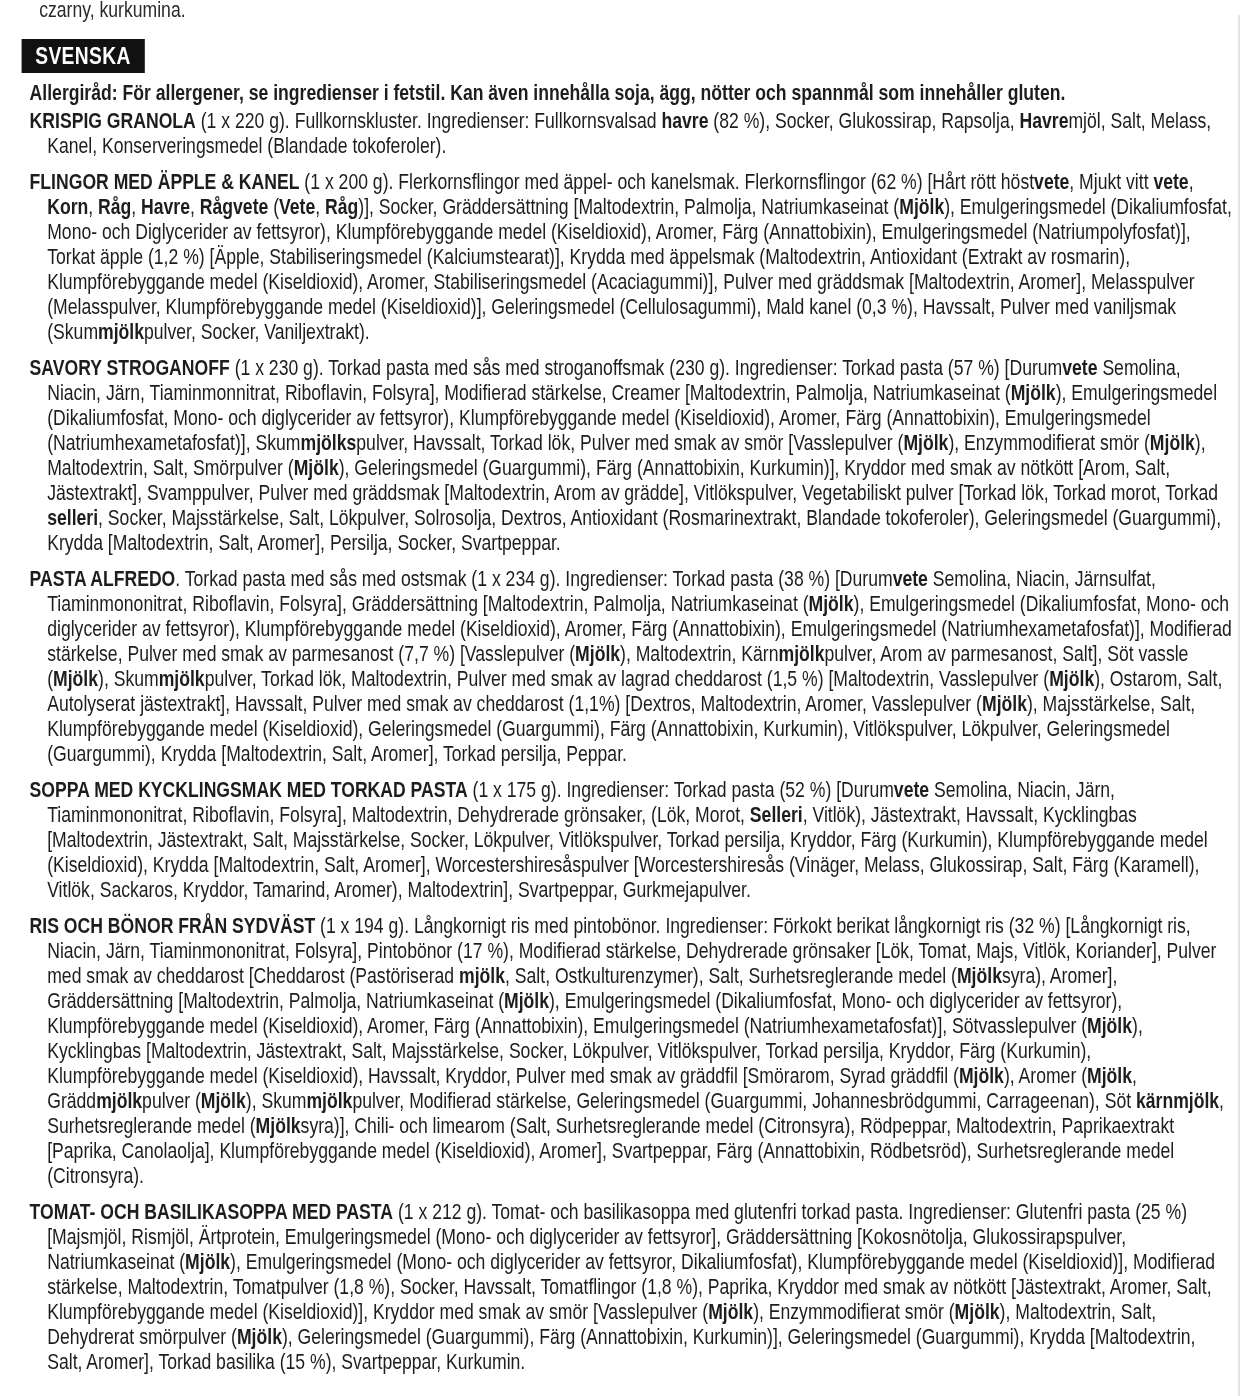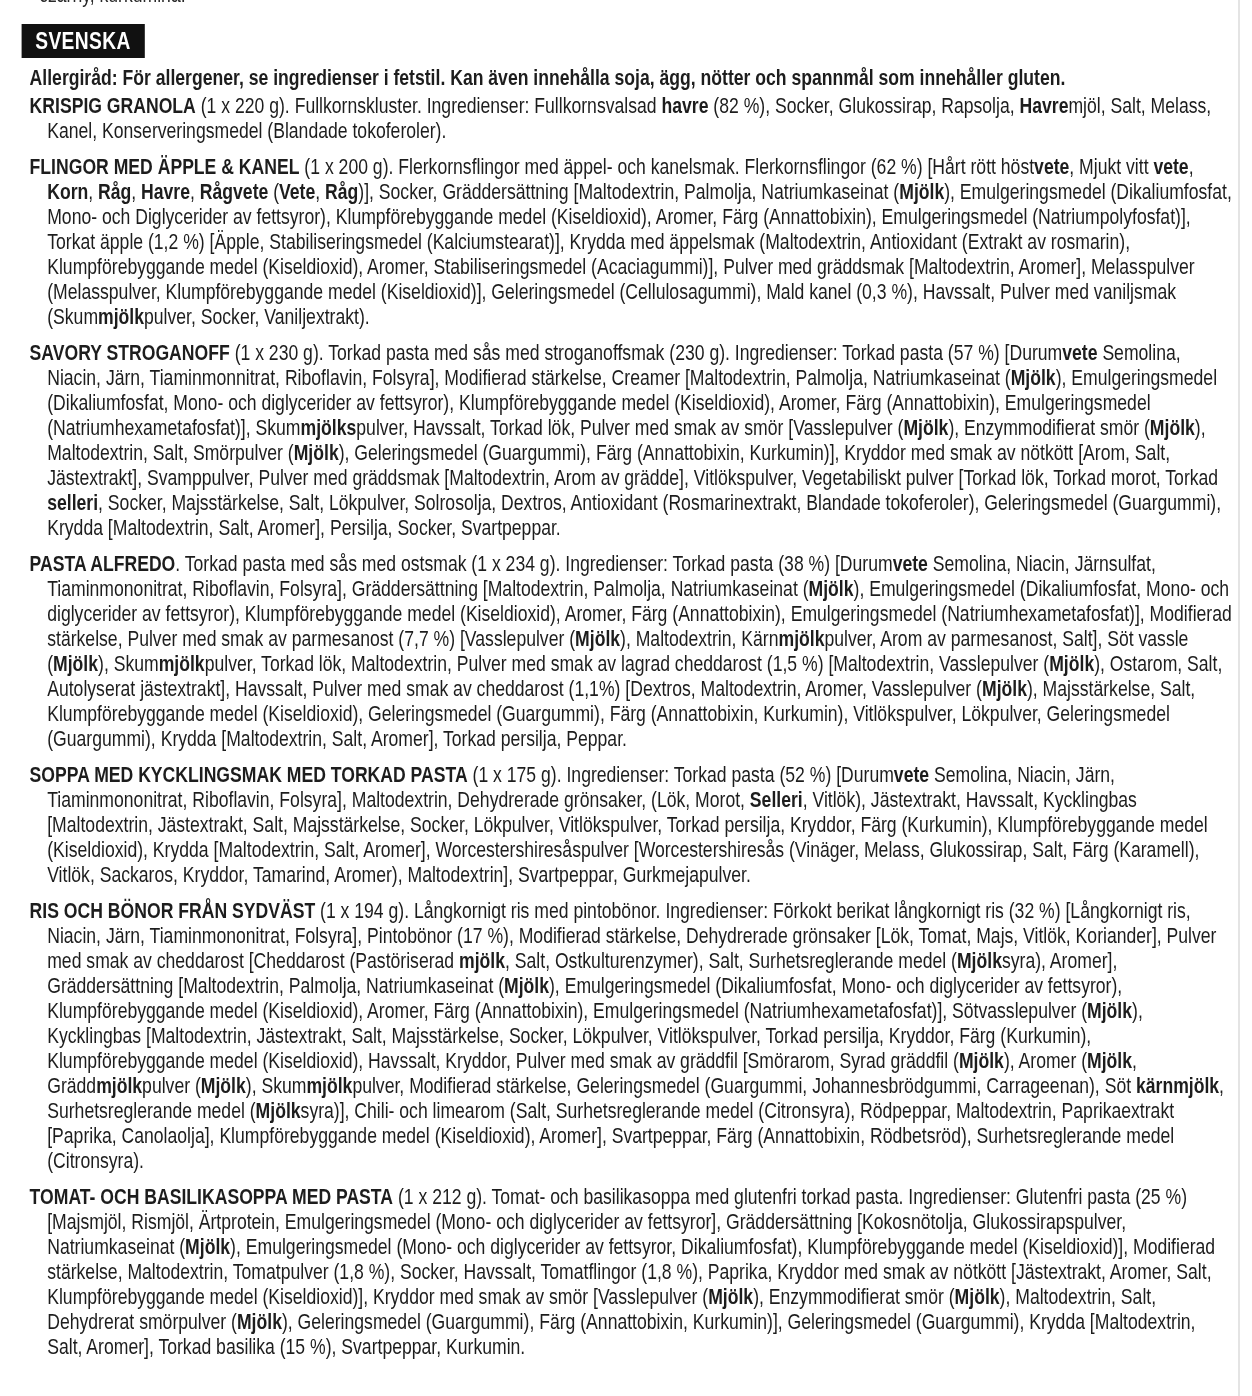--- a/index.html
+++ b/index.html
@@ -4,21 +4,21 @@
 <style>
   html, body { margin: 0; padding: 0; }
   body {
     width: 1252px; height: 1396px;
     background: #ffffff;
     overflow: hidden;
     position: relative;
     font-family: "Liberation Sans", sans-serif;
     color: #1d1d1d;
   }
-  .label { position: absolute; inset: 0; }
+  .label { position: absolute; inset: 0; margin-top: 15px; }
   .edge-line {
     position: absolute; left: 1238px; top: 0;
     width: 2px; height: 1396px;
     background: #e4e4e4;
   }
   
   .scale-wrap {
     position: absolute; top: 0; left: 0;
     width: 1565px;
     transform: scaleX(0.8);

